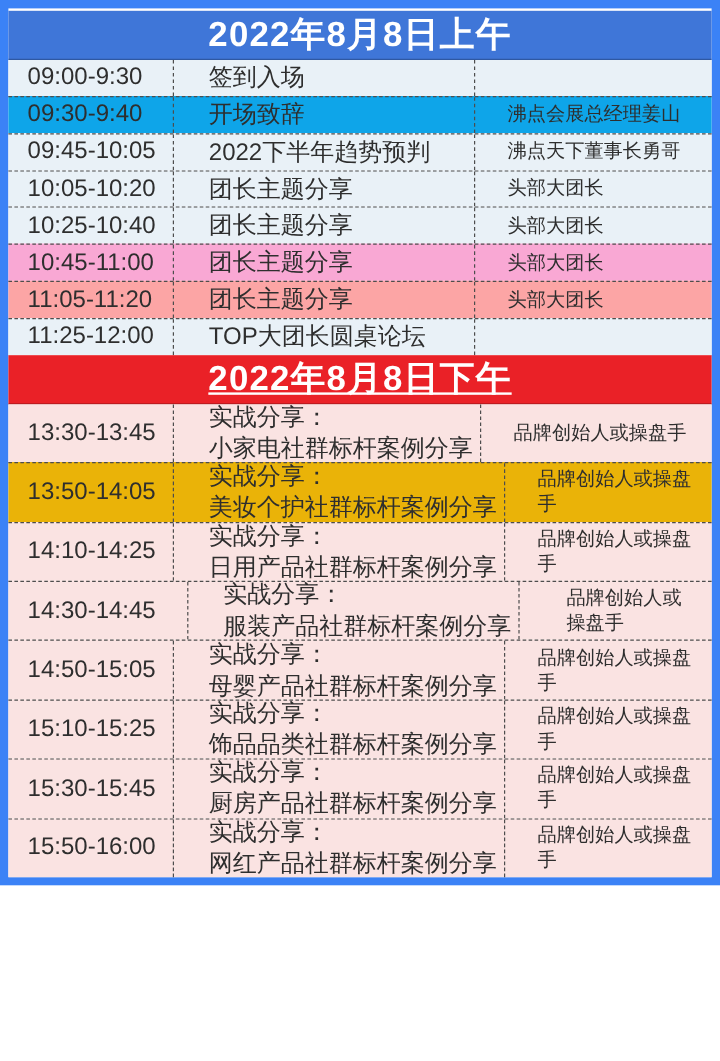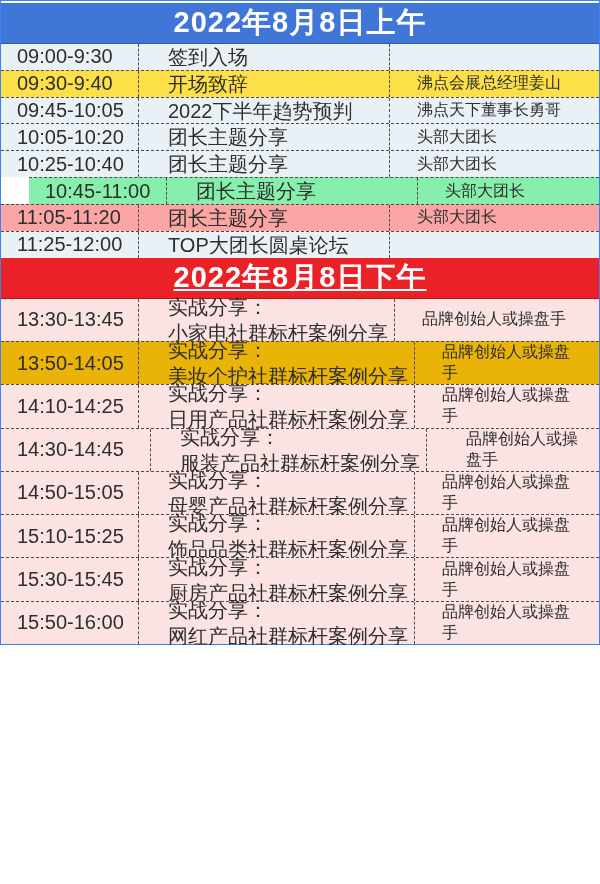--- a/index.html
+++ b/index.html
@@ -1,18 +1,18 @@
 <!DOCTYPE html>
 <html><head>
 <meta charset="utf-8">
 <style>
   html,body { margin:0; padding:0; background:#ffffff; }
   .page {
-    width:600px; height:645px; box-sizing:border-box;
-    border:1px solid #3b82f6;
+    width:600px; height:738px; box-sizing:border-box;
+    border:7px solid #3b82f6;
     display:flex; flex-direction:column;
     font-family:"Liberation Sans", sans-serif;
     color:#2e2e2e; background:#ffffff;
     padding-top:2px;
   }
   .section { display:flex; flex-direction:column; min-height:0; }
   .section-morning   { flex:350 1 0; }
   .section-afternoon { flex:531 1 0; }
   .section-header {
     flex:0 0 38px;
@@ -49,21 +49,21 @@
     </div>
     <div class="section-rows">
   <div class="row" style="background: rgb(233, 241, 247);">
     <div class="cell cell-time">09:00-9:30</div>
     <div class="cell cell-topic">
             <div class="topic-line">签到入场</div>
           </div>
     <div class="cell cell-speaker"></div>
   </div>
 
-  <div class="row" style="background: #fde047;">
+  <div class="row" style="background: #0ea5e9;">
     <div class="cell cell-time">09:30-9:40</div>
     <div class="cell cell-topic">
             <div class="topic-line">开场致辞</div>
           </div>
     <div class="cell cell-speaker">沸点会展总经理姜山</div>
   </div>
 
   <div class="row" style="background: rgb(233, 241, 247);">
     <div class="cell cell-time">09:45-10:05</div>
     <div class="cell cell-topic">
@@ -81,21 +81,21 @@
   </div>
 
   <div class="row" style="background: rgb(233, 241, 247);">
     <div class="cell cell-time">10:25-10:40</div>
     <div class="cell cell-topic">
             <div class="topic-line">团长主题分享</div>
           </div>
     <div class="cell cell-speaker">头部大团长</div>
   </div>
 
-  <div class="row" style="background: #86efac; margin-left: 28px;">
+  <div class="row" style="background: #f9a8d4;">
     <div class="cell cell-time">10:45-11:00</div>
     <div class="cell cell-topic">
             <div class="topic-line">团长主题分享</div>
           </div>
     <div class="cell cell-speaker">头部大团长</div>
   </div>
 
   <div class="row" style="background: #fca5a5;">
     <div class="cell cell-time">11:05-11:20</div>
     <div class="cell cell-topic">

